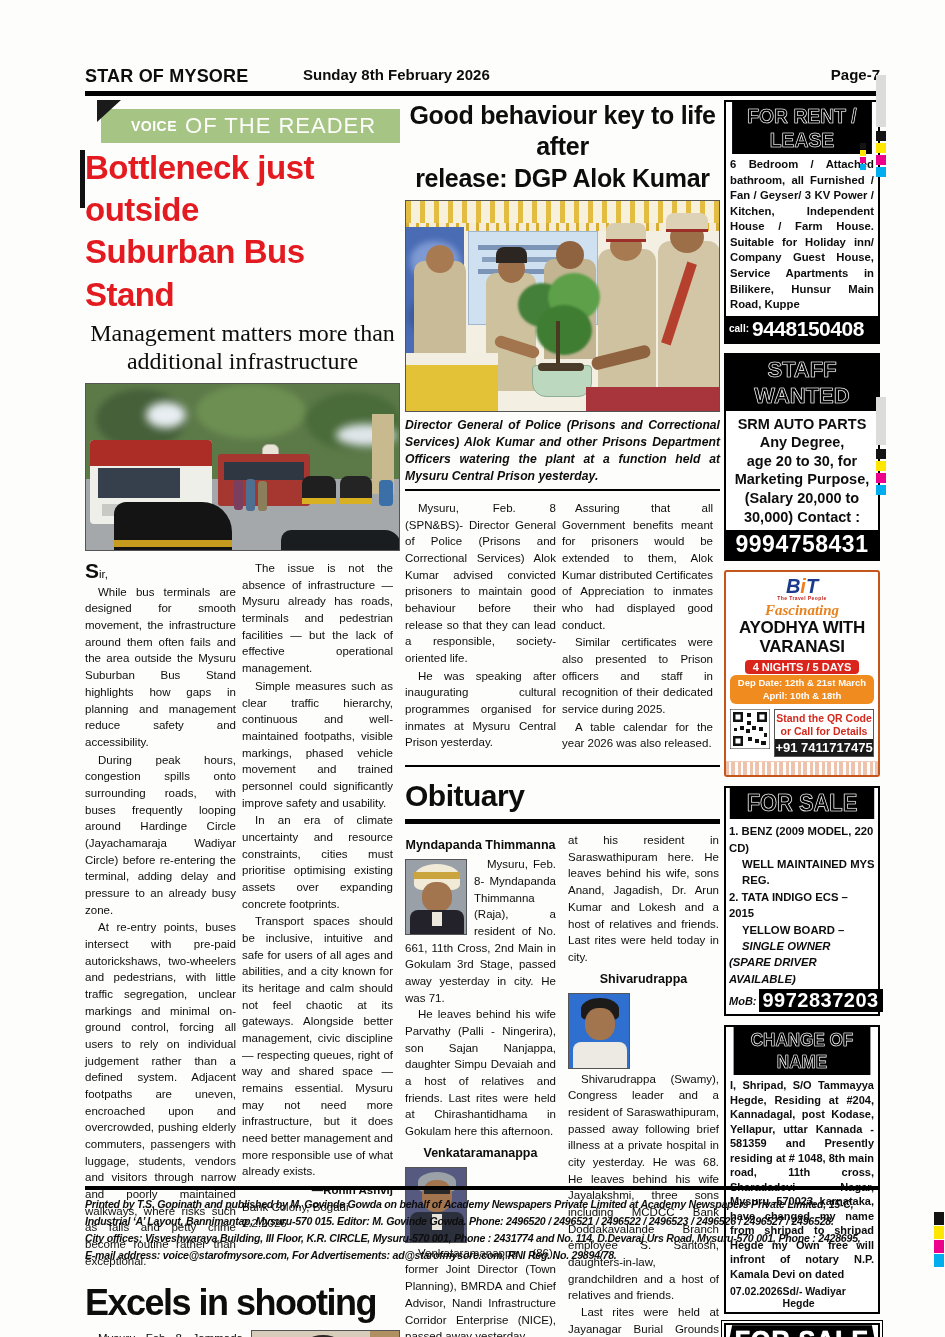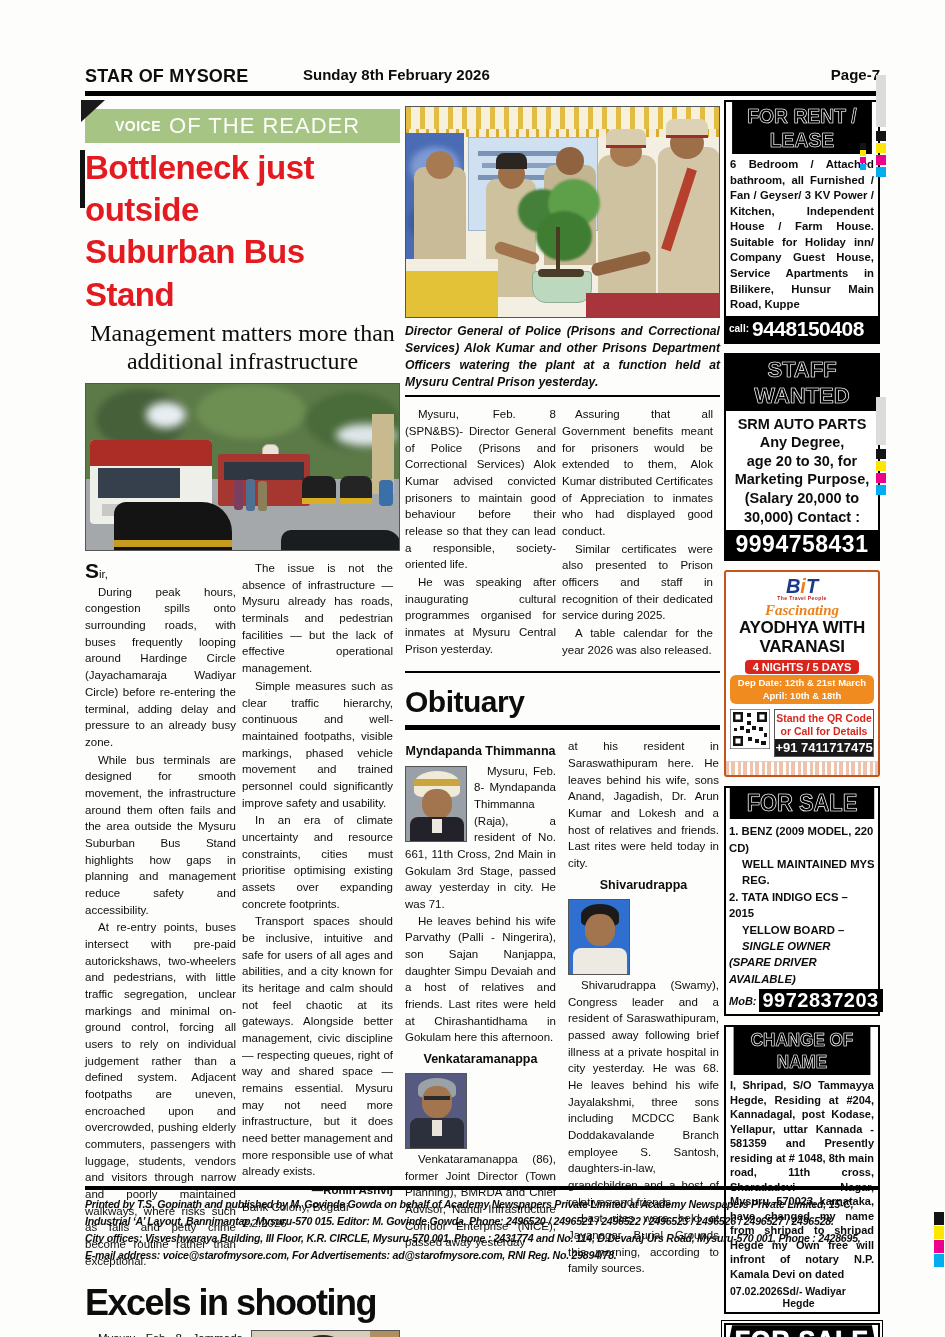--- a/index.html
+++ b/index.html
@@ -16,21 +16,21 @@
   .mh-page{position:absolute;right:0;top:2px;font-size:15px;font-weight:bold;}
   #mh-rule{left:85px;top:91px;width:795px;height:5px;background:#000;}
   #left-cropmark{left:80px;top:150px;width:5px;height:58px;background:#111;}
 
   
   #colA{left:85px;top:103px;width:315px;}
   #colB{left:405px;top:100px;width:315px;}
   #colC{left:724px;top:100px;width:156px;}
 
   
-  .voice-bar{position:relative;background:#a6c584;height:34px;margin-top:6px;display:flex;align-items:center;padding-left:30px;box-sizing:border-box;}
+  .voice-bar{position:relative;background:#a6c584;height:34px;margin-top:6px;display:flex;align-items:center;padding-left:30px;box-sizing:border-box;margin-left:16px;}
   .voice-fold{position:absolute;left:-4px;top:-9px;width:0;height:0;border-left:24px solid #1a1a1a;border-bottom:22px solid transparent;}
   .voice-strong{color:#fff;font-weight:bold;font-size:14px;letter-spacing:.5px;margin-right:8px;}
   .voice-light{color:#fdfdfb;font-size:22px;letter-spacing:1px;}
   .red-headline{color:#e31a20;font-weight:bold;font-size:33px;line-height:1.28;letter-spacing:-.5px;margin-top:4px;}
   .serif-subhead{font-family:"Liberation Serif",serif;font-size:24px;line-height:1.15;text-align:center;margin-top:4px;}
 
   
   .photo{position:relative;overflow:hidden;border:1px solid #555;box-sizing:border-box;}
   .photo div{position:absolute;}
   #bus-photo{width:315px;height:168px;margin-top:8px;background:#cfd6c9;}
@@ -171,22 +171,22 @@
     <div style="left:160px;top:95px;width:9px;height:32px;background:#4c6f92;border-radius:3px;"></div>
     <div style="left:172px;top:97px;width:9px;height:30px;background:#8a7f5a;border-radius:3px;"></div>
     <div style="left:28px;top:118px;width:118px;height:50px;background:#141414;border-radius:12px 30px 2px 2px;"></div>
     <div style="left:28px;top:156px;width:118px;height:7px;background:#c79b1d;"></div>
     <div style="left:195px;top:146px;width:120px;height:22px;background:#1a1d20;border-radius:10px 16px 0 0;"></div>
   </div>
 
   <div class="bodycols">
     <div class="bcol">
       <p class="noindent"><span class="dropcap">S</span><span>ir,</span></p>
+      <p>While bus terminals are designed for smooth movement, the infrastructure around them often fails and the area outside the Mysuru Suburban Bus Stand highlights how gaps in planning and management reduce safety and accessibility.</p>
       <p>During peak hours, congestion spills onto surrounding roads, with buses frequently looping around Hardinge Circle (Jayachamaraja Wadiyar Circle) before re-entering the terminal, adding delay and pressure to an already busy zone.</p>
-      <p>While bus terminals are designed for smooth movement, the infrastructure around them often fails and the area outside the Mysuru Suburban Bus Stand highlights how gaps in planning and management reduce safety and accessibility.</p>
       <p>At re-entry points, buses intersect with pre-paid autorickshaws, two-wheelers and pedestrians, with little traffic segregation, unclear markings and minimal on-ground control, forcing all users to rely on individual judgement rather than a defined system. Adjacent footpaths are uneven, encroached upon and overcrowded, pushing elderly commuters, passengers with luggage, students, vendors and visitors through narrow and poorly maintained walkways, where risks such as falls and petty crime become routine rather than exceptional.</p>
     </div>
     <div class="bcol">
       <p>The issue is not the absence of infrastructure — Mysuru already has roads, terminals and pedestrian facilities — but the lack of effective operational management.</p>
       <p>Simple measures such as clear traffic hierarchy, continuous and well-maintained footpaths, visible markings, phased vehicle movement and trained personnel could significantly improve safety and usability.</p>
       <p>In an era of climate uncertainty and resource constraints, cities must prioritise optimising existing assets over expanding concrete footprints.</p>
       <p>Transport spaces should be inclusive, intuitive and safe for users of all ages and abilities, and a city known for its heritage and calm should not feel chaotic at its gateways. Alongside better management, civic discipline — respecting queues, right of way and shared space — remains essential. Mysuru may not need more infrastructure, but it does need better management and more responsible use of what already exists.</p>
       <div class="byline">—Rohin Ashvij</div>
       <div class="sigline">Bank Colony, Bogadi</div>
       <div class="sigline">2.2.2026</div>
@@ -205,20 +205,24 @@
 
         <div style="left:48px;top:4px;width:46px;height:34px;background:#2e2622;border-radius:50% 50% 30% 30%;"></div>
 
       </div>
 
     </div>
   </div>
 </div>
 
 <div id="colB" class="abs">
+  <div class="mid-headline">
+    <div>Good behaviour key to life after</div>
+    <div>release: DGP Alok Kumar</div>
+  </div>
 
   <div id="dgp-photo" class="photo">
     <div style="left:0;top:0;width:315px;height:26px;background:repeating-linear-gradient(90deg,#e2bd41 0 5px,#f7f0da 5px 14px);"></div>
     <div style="left:0;top:22px;width:315px;height:8px;background:repeating-linear-gradient(90deg,#d8ae32 0 3px,#f4ecd6 3px 10px);"></div>
     <div style="left:0;top:26px;width:58px;height:150px;background:#4a6cb4;"></div>
     <div style="left:4px;top:40px;width:50px;height:40px;background:#7e9ad4;border-radius:50%;filter:blur(3px);"></div>
     <div style="left:2px;top:95px;width:52px;height:40px;background:#3c5a9c;border-radius:50%;filter:blur(3px);"></div>
     <div style="left:62px;top:30px;width:128px;height:92px;background:#cfe0f0;border:1px solid #9fb6cc;"></div>
     <div style="left:72px;top:44px;width:100px;height:5px;background:#7b93b5;"></div>
     <div style="left:76px;top:56px;width:92px;height:5px;background:#8aa0bf;"></div>

